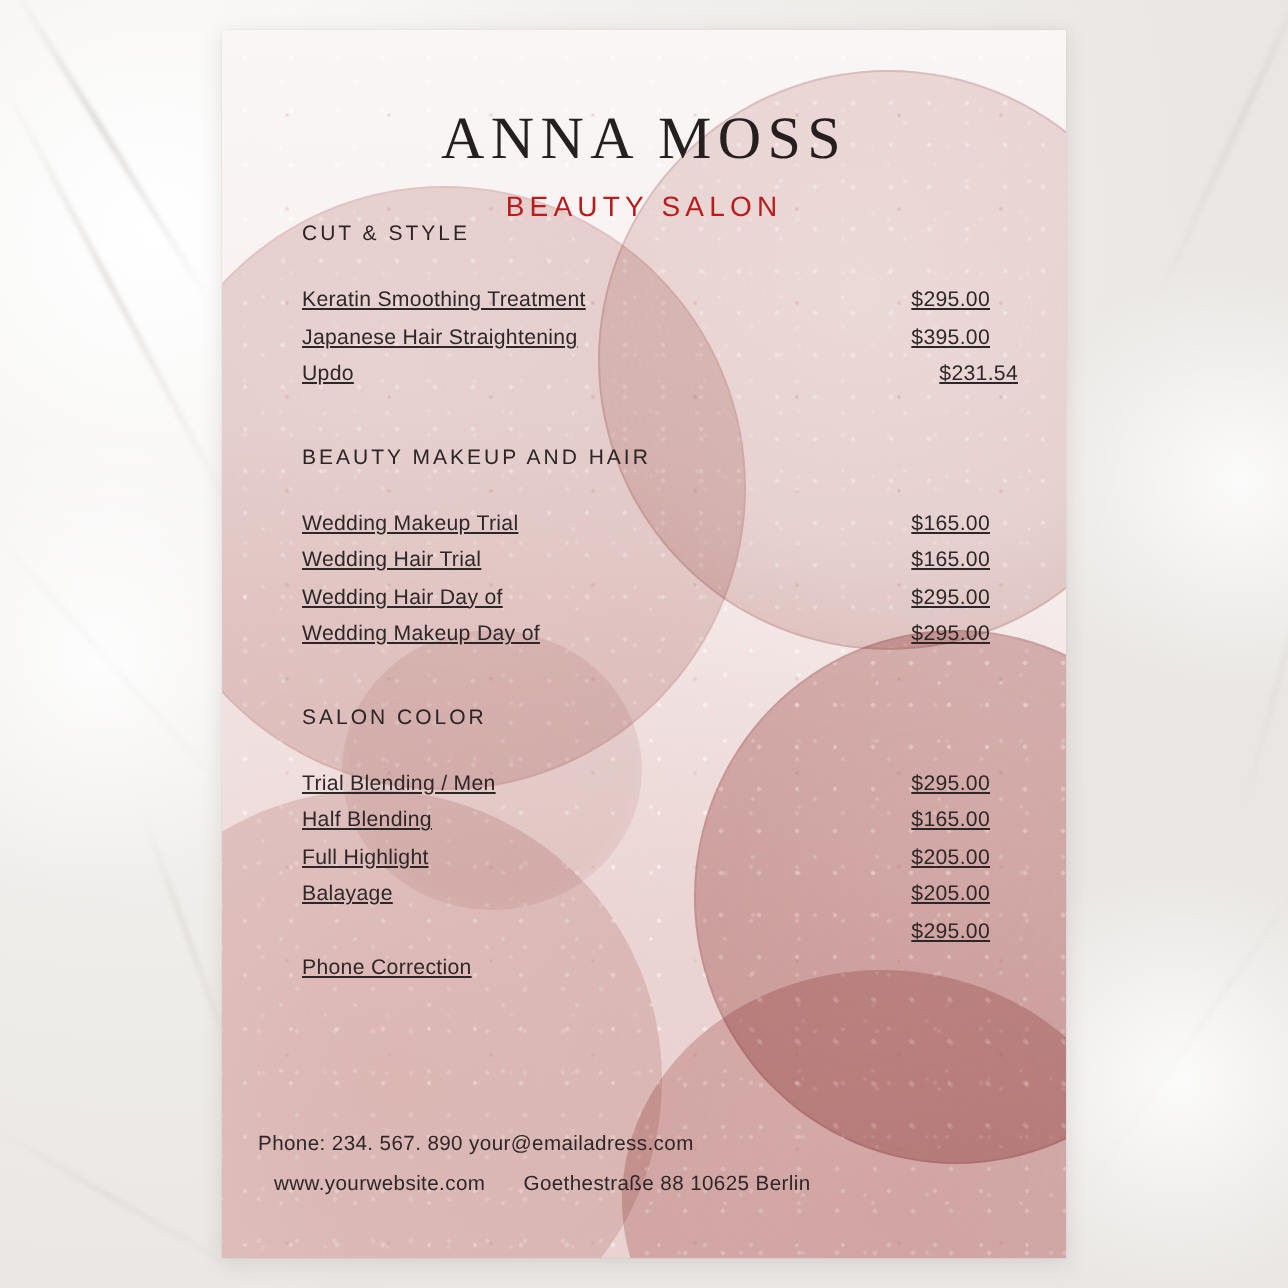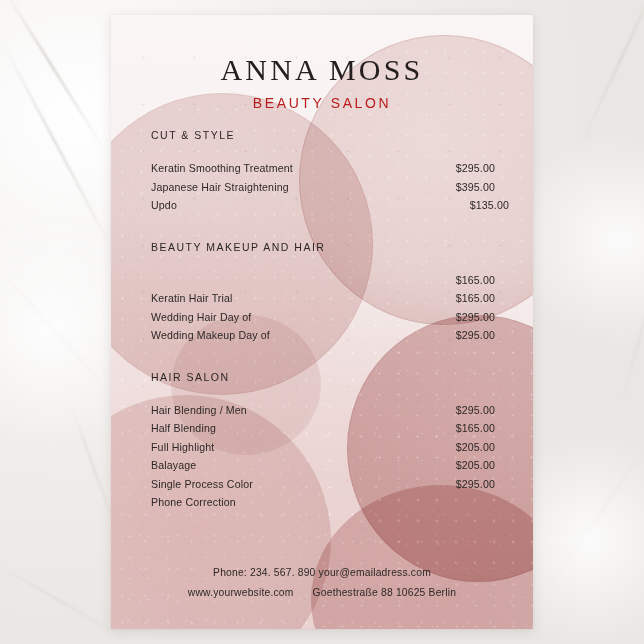--- a/index.html
+++ b/index.html
@@ -144,56 +144,55 @@
   }
   .salon-sub {
     margin-top: 9px;
     font-size: 14px;
     letter-spacing: 2.6px;
     color: #b91c1c;
     font-family: "Liberation Sans", sans-serif;
   }
 
   .body-wrap {
-    margin-top: 18px;
     padding: 0 38px 0 40px;
   }
   .section-title {
     font-size: 10.5px;
     letter-spacing: 1.5px;
     color: #2b2625;
     margin: 0 0 18px 0;
   }
   .section + .section { margin-top: 26px; }
   .section.first { margin-top: 0; }
 
   .rows { display: block; }
   .row {
     display: flex;
     align-items: center;
     font-size: 10.6px;
     line-height: 18.5px;
     color: #2d2827;
     letter-spacing: .15px;
+    text-decoration: underline;
   }
   .row .name { flex: 0 0 auto; }
   .row .spacer { flex: 1 1 auto; }
   .row .price {
     flex: 0 0 auto;
     text-align: right;
     min-width: 56px;
   }
   .row.indent-a .price { margin-right: 0px; }
   .row.indent-b .price { margin-right: -14px; }
 
   .footer {
     position: absolute;
-    left: 0; right: 0;
+    left: 18px; right: 0;
     bottom: 26px;
-    text-align: center;
     font-size: 10.3px;
     color: #2d2827;
     line-height: 20px;
     letter-spacing: .2px;
   }
   .footer .line2 span { margin: 0 8px; }
 </style>
 </head>
 <body>
 
@@ -250,75 +249,75 @@
               <span class="price">$295.00</span>
             </div>
             <div class="row indent-a">
               <span class="name">Japanese Hair Straightening</span>
               <span class="spacer"></span>
               <span class="price">$395.00</span>
             </div>
             <div class="row indent-b">
               <span class="name">Updo</span>
               <span class="spacer"></span>
-              <span class="price">$135.00</span>
+              <span class="price">$231.54</span>
             </div>
           </div>
         </div>
 
         <div class="section">
           <div class="section-title">BEAUTY MAKEUP AND HAIR</div>
           <div class="rows">
             <div class="row indent-a">
+              <span class="name">Wedding Makeup Trial</span>
               <span class="spacer"></span>
               <span class="price">$165.00</span>
             </div>
             <div class="row indent-a">
-              <span class="name">Keratin Hair Trial</span>
+              <span class="name">Wedding Hair Trial</span>
               <span class="spacer"></span>
               <span class="price">$165.00</span>
             </div>
             <div class="row indent-a">
               <span class="name">Wedding Hair Day of</span>
               <span class="spacer"></span>
               <span class="price">$295.00</span>
             </div>
             <div class="row indent-a">
               <span class="name">Wedding Makeup Day of</span>
               <span class="spacer"></span>
               <span class="price">$295.00</span>
             </div>
           </div>
         </div>
 
         <div class="section">
-          <div class="section-title">HAIR SALON</div>
+          <div class="section-title">SALON COLOR</div>
           <div class="rows">
             <div class="row indent-a">
-              <span class="name">Hair Blending / Men</span>
+              <span class="name">Trial Blending / Men</span>
               <span class="spacer"></span>
               <span class="price">$295.00</span>
             </div>
             <div class="row indent-a">
               <span class="name">Half Blending</span>
               <span class="spacer"></span>
               <span class="price">$165.00</span>
             </div>
             <div class="row indent-a">
               <span class="name">Full Highlight</span>
               <span class="spacer"></span>
               <span class="price">$205.00</span>
             </div>
             <div class="row indent-a">
               <span class="name">Balayage</span>
               <span class="spacer"></span>
               <span class="price">$205.00</span>
             </div>
             <div class="row indent-a">
-              <span class="name">Single Process Color</span>
               <span class="spacer"></span>
               <span class="price">$295.00</span>
             </div>
             <div class="row indent-a">
               <span class="name">Phone Correction</span>
               <span class="spacer"></span>
               <span class="price"></span>
             </div>
           </div>
         </div>

